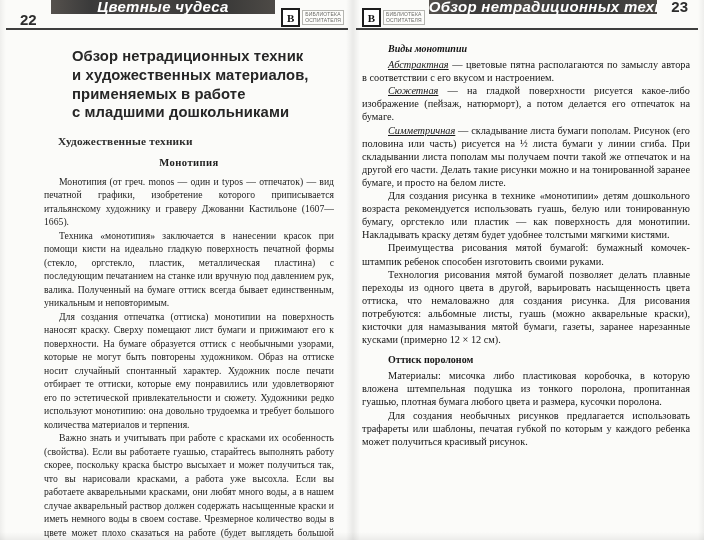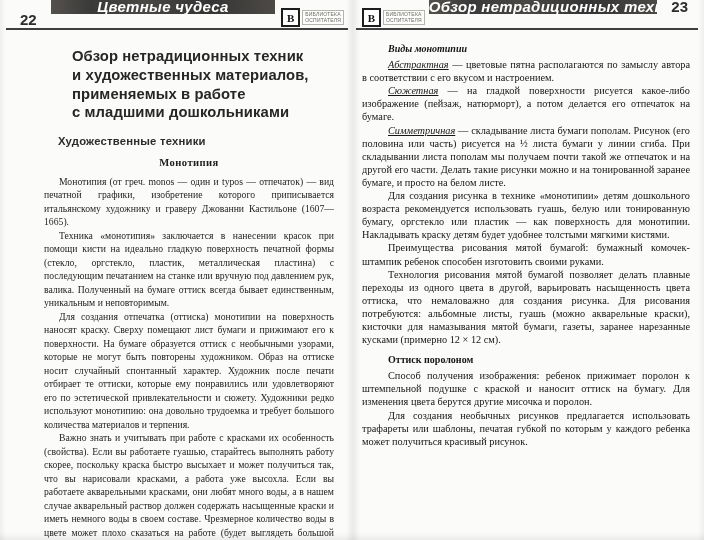--- a/index.html
+++ b/index.html
@@ -60,21 +60,21 @@
 
   
   .book-title{
     margin:17px 4px 0 66px;
     font-family:"Liberation Sans", sans-serif;
     font-weight:bold;font-size:14.8px;line-height:18.8px;color:#262626;
     letter-spacing:0.1px;
   }
   .subheading{
     margin:13px 0 0 52px;
-    font-family:Liberation Sans, sans-serif;
+    font-family:Liberation Serif, serif;
     font-weight:bold;font-size:11.3px;color:#2c2c2c;letter-spacing:0.2px;
   }
   .centered-heading{
     margin:9px 0 5px 0;text-align:center;
     font-weight:bold;font-size:10.6px;color:#1d1d1d;letter-spacing:0.4px;
   }
   .body-left{
     margin:0 14px 0 38px;
     font-size:9.7px;line-height:13.5px;text-align:justify;color:#1d1d1d;
   }
@@ -148,17 +148,17 @@
     <div class="sec-head italic">Виды монотипии</div>
     <p><span class="lead-italic">Абстрактная</span><span> — цветовые пятна располагаются по замыслу автора в соответствии с его вкусом и настроением.</span></p>
     <p><span class="lead-italic">Сюжетная</span><span> — на гладкой поверхности рисуется какое-либо изображение (пейзаж, натюрморт), а потом делается его отпечаток на бумаге.</span></p>
     <p><span class="lead-italic">Симметричная</span><span> — складывание листа бумаги пополам. Рисунок (его половина или часть) рисуется на ½ листа бумаги у линии сгиба. При складывании листа пополам мы получаем почти такой же отпечаток и на другой его части. Делать такие рисунки можно и на тонированной заранее бумаге, и просто на белом листе.</span></p>
     <p>Для создания рисунка в технике «монотипии» детям дошкольного возраста рекомендуется использовать гуашь, белую или тонированную бумагу, оргстекло или пластик — как поверхность для монотипии. Накладывать краску детям будет удобнее толстыми мягкими кистями.</p>
 
     <p>Преимущества рисования мятой бумагой: бумажный комочек-штампик ребенок способен изготовить своими руками.</p>
     <p>Технология рисования мятой бумагой позволяет делать плавные переходы из одного цвета в другой, варьировать насыщенность цвета оттиска, что немаловажно для создания рисунка. Для рисования потребуются: альбомные листы, гуашь (можно акварельные краски), кисточки для намазывания мятой бумаги, газеты, заранее нарезанные кусками (примерно 12 × 12 см).</p>
 
     <div class="sec-head">Оттиск поролоном</div>
-    <p>Способ получения изображения: ребенок прижимает поролон к штемпельной подушке с краской и наносит оттиск на бумагу. Для изменения цвета берутся другие мисочка и поролон.</p>
+    <p>Материалы: мисочка либо пластиковая коробочка, в которую вложена штемпельная подушка из тонкого поролона, пропитанная гуашью, плотная бумага любого цвета и размера, кусочки поролона.</p>
     <p>Для создания необычных рисунков предлагается использовать трафареты или шаблоны, печатая губкой по которым у каждого ребенка может получиться красивый рисунок.</p>
 
   </div>
 </div>
 
 </body></html>

